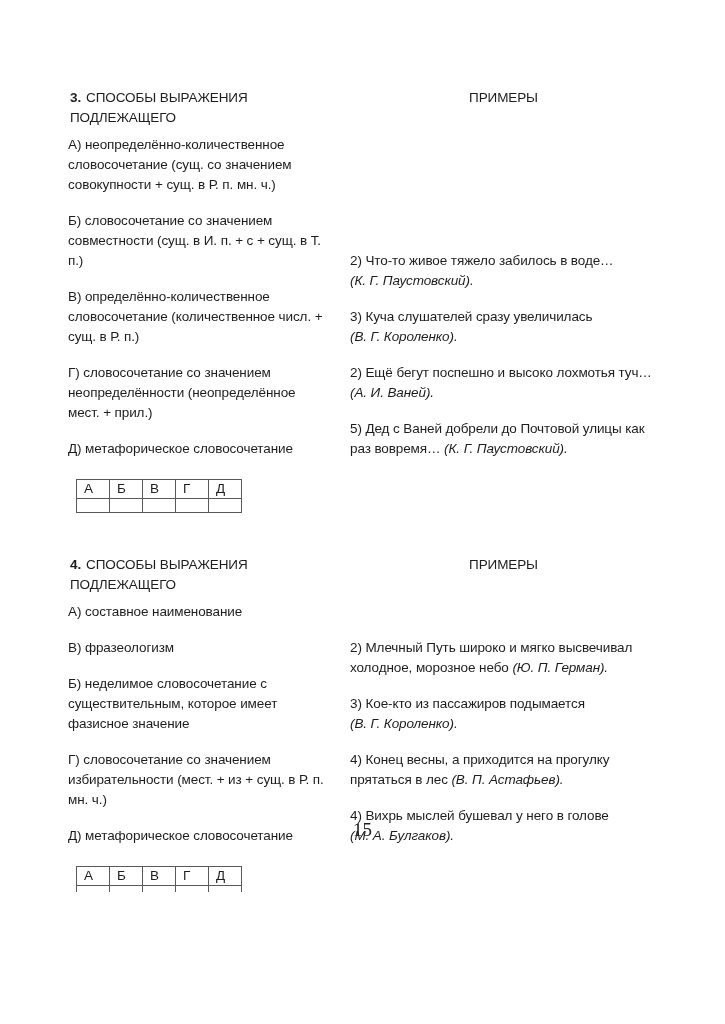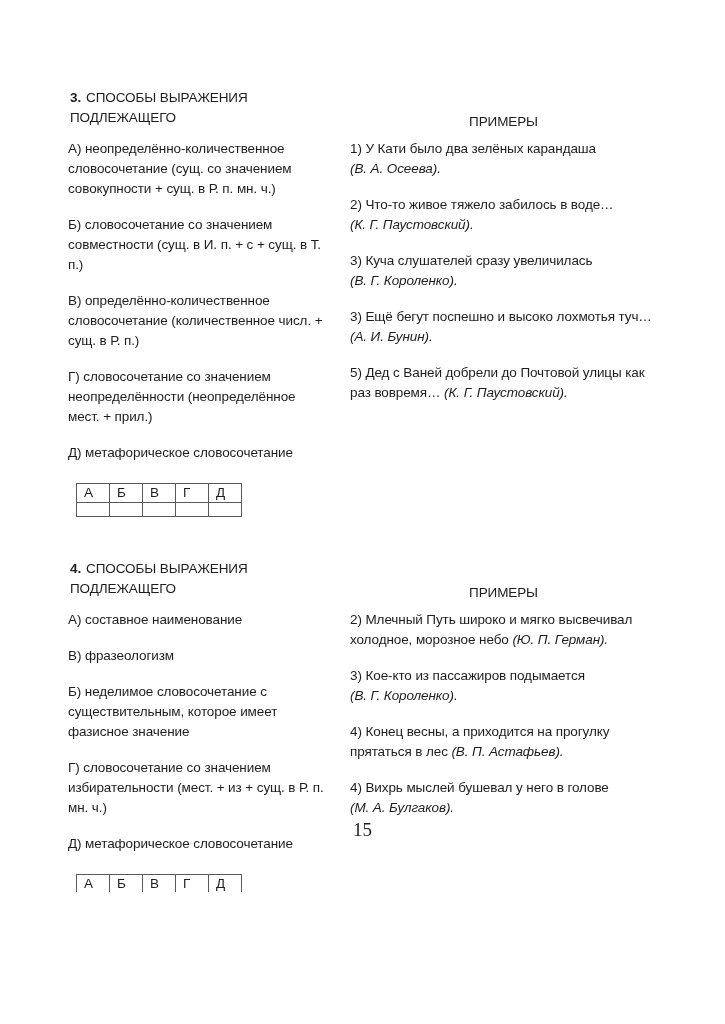--- a/index.html
+++ b/index.html
@@ -12,22 +12,22 @@
     font-family:"Liberation Sans", sans-serif;
     font-size:13.5px;
     letter-spacing:-0.1px;
     line-height:20px;
     color:#1d1d1d;
     overflow:hidden;
   }
   .sec-head { display:flex; margin-bottom:7px; }
   .sec-title { flex:0 0 282px; padding-left:2px; box-sizing:border-box; }
   .sec-num { font-weight:bold; margin-right:5px; }
-  .ex-head { flex:0 0 347px; text-align:center; padding-right:40px; box-sizing:border-box;margin-top:24px; }
-  .columns { display:flex; }
+  .ex-head { flex:0 0 347px; text-align:center; padding-right:40px; box-sizing:border-box; }
+  .columns { display:flex;align-items:flex-end; }
   .col-left  { flex:0 0 282px; }
   .col-right { flex:0 0 347px; }
   p.opt, p.ex { white-space:pre; margin:0 0 16px 0; }
   .attr { font-style:italic; }
   table.answers { border-collapse:collapse; margin:4px 0 42px 8px; }
   table.answers th, table.answers td {
     border:1px solid #595959;
     width:33px; box-sizing:border-box;
     font-weight:normal; text-align:left;
     padding:0 0 0 7px;
@@ -63,28 +63,26 @@
 п.)</p>
         <p class="opt">В) определённо-количественное
 словосочетание (количественное числ. +
 сущ. в Р. п.)</p>
         <p class="opt">Г) словосочетание со значением
 неопределённости (неопределённое
 мест. + прил.)</p>
         <p class="opt">Д) метафорическое словосочетание</p>
       </div>
       <div class="col-right">
-        <p class="ex"><span>1) У Кати было два зелёных карандаша
-</span><span class="attr">(В. А. Осеева).</span></p>
         <p class="ex"><span>2) Что-то живое тяжело забилось в воде…
 </span><span class="attr">(К. Г. Паустовский).</span></p>
         <p class="ex"><span>3) Куча слушателей сразу увеличилась
 </span><span class="attr">(В. Г. Короленко).</span></p>
-        <p class="ex"><span>3) Ещё бегут поспешно и высоко лохмотья туч…
-</span><span class="attr">(А. И. Бунин).</span></p>
+        <p class="ex"><span>2) Ещё бегут поспешно и высоко лохмотья туч…
+</span><span class="attr">(А. И. Ваней).</span></p>
         <p class="ex"><span>5) Дед с Ваней добрели до Почтовой улицы как
 раз вовремя… </span><span class="attr">(К. Г. Паустовский).</span></p>
       </div>
     </div>
     <table class="answers">
       <tbody>
           <tr>
         <th>А</th>
         <th>Б</th>
         <th>В</th>

